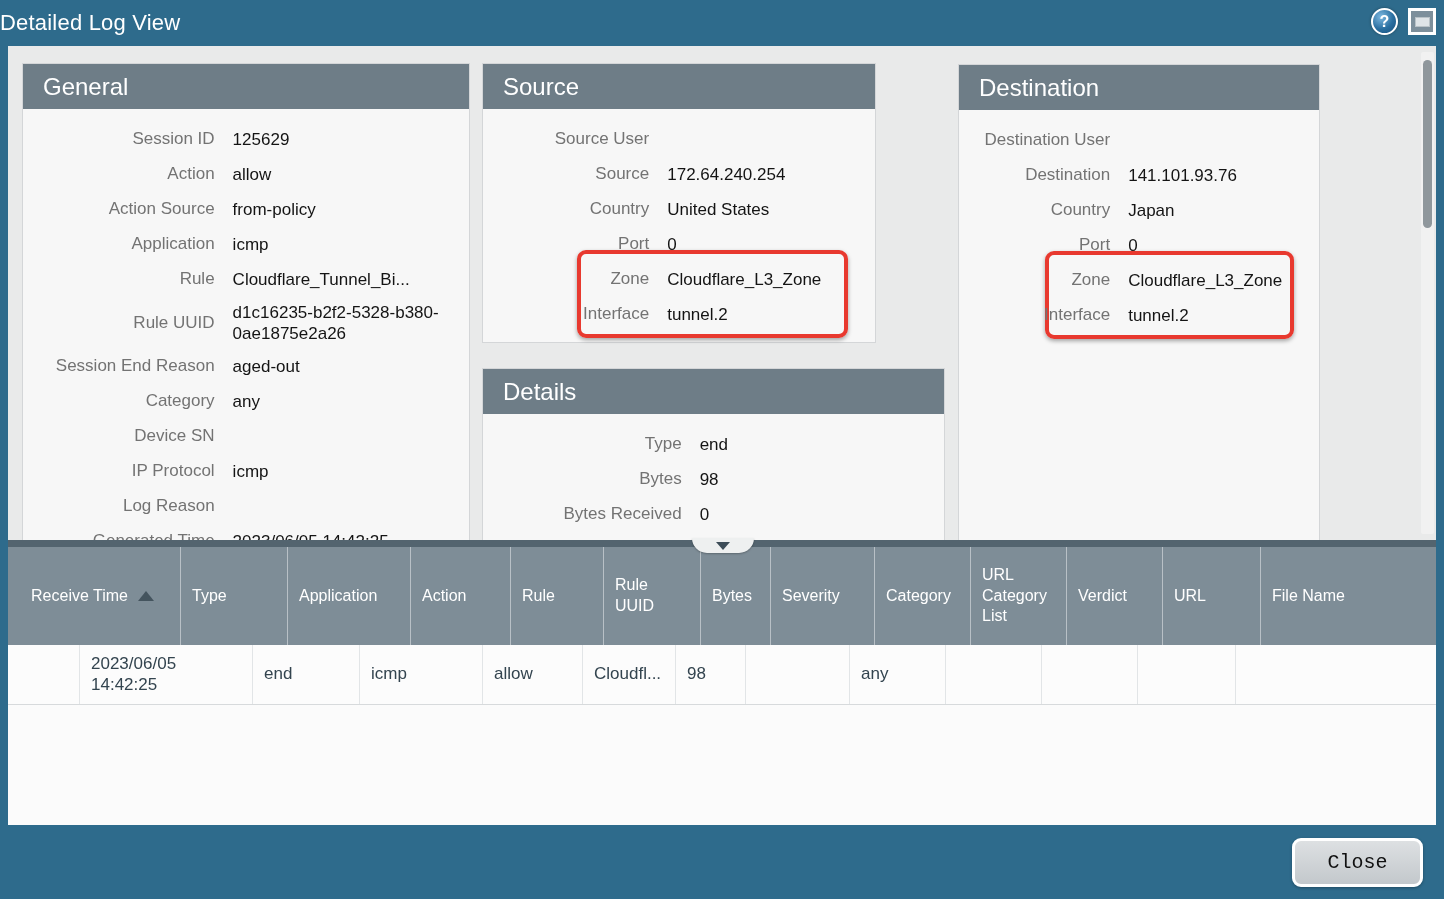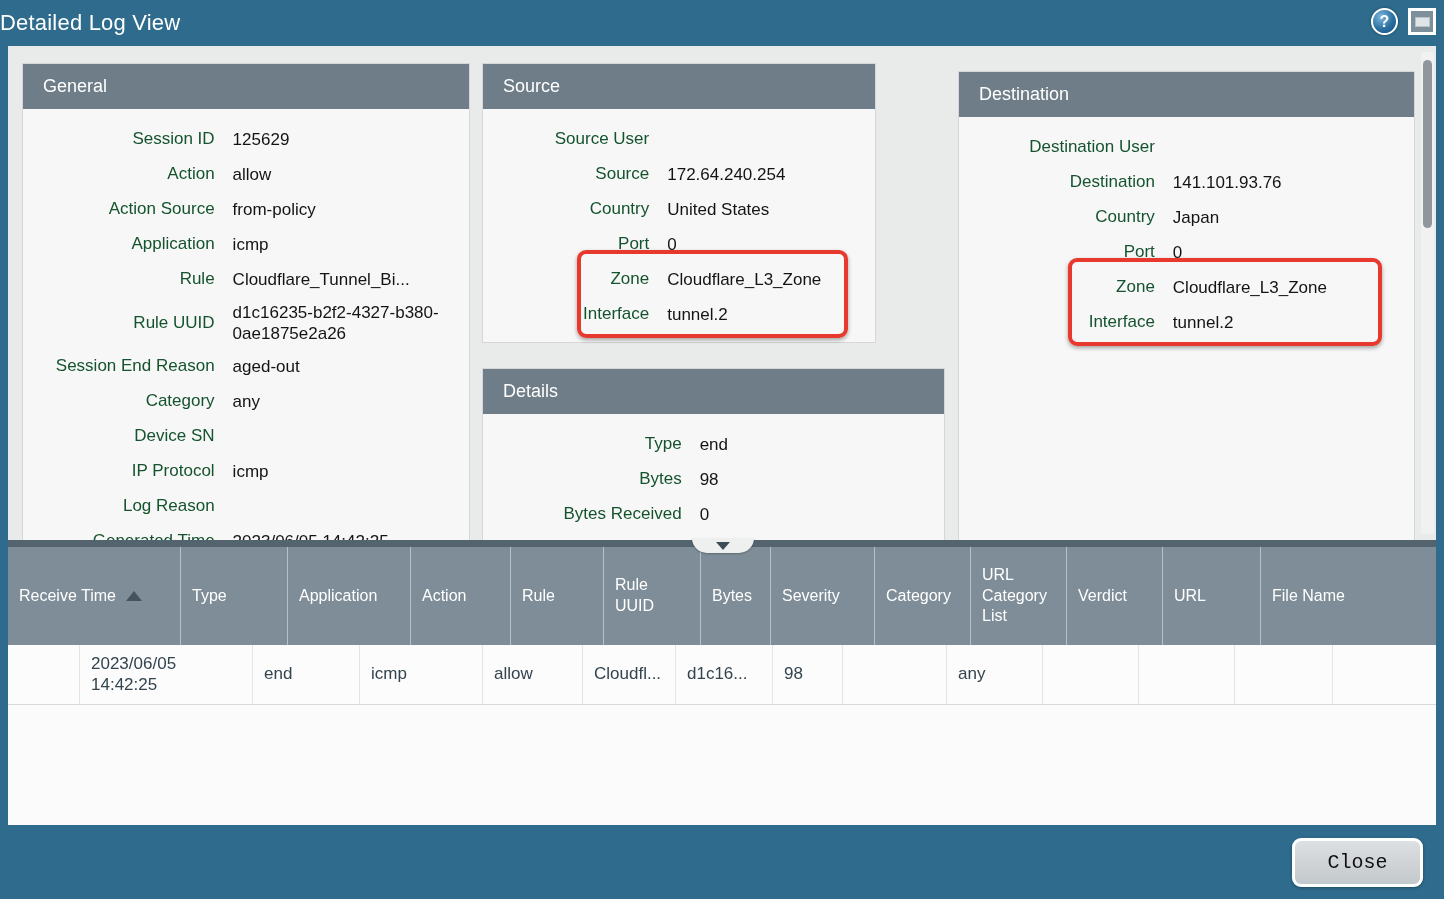--- a/index.html
+++ b/index.html
@@ -14,31 +14,31 @@
     background:radial-gradient(circle at 35% 30%, #7db8e0 0%, #2a6fa0 55%, #164f7d 100%);
     color:#ffffff; font-size:16px; font-weight:bold; display:flex; align-items:center; justify-content:center;
     box-shadow:0 0 3px rgba(0,0,0,0.35); cursor:pointer; }
   .window-icon { width:28px; height:27px; border:3px solid #ffffff; background:#7d8f9b; display:flex;
     align-items:center; justify-content:center; cursor:pointer; }
   .window-icon .inner-rect { width:15px; height:10px; background:#dfe4e7; border:1px solid #b9c2c7; }
 
   
   .upper { position:absolute; top:46px; left:8px; width:1428px; height:494px; background:#e9eaea; overflow:hidden; }
   .panel { position:absolute; background:#f7f7f7; border:1px solid #d4d6d8; }
-  .panel-header { height:45px; background:#6e7d87; color:#ffffff; font-size:18px; display:flex; align-items:center; padding-left:20px; }
+  .panel-header { height:45px; background:#6e7d87; color:#ffffff; font-size:24px; display:flex; align-items:center; padding-left:20px; }
   .panel-body { position:relative; padding-top:13px; }
   .prow { display:flex; min-height:35px; align-items:center; font-size:17px; position:relative; z-index:2; }
-  .prow .lbl { width:47%; text-align:right; color:#14532d; padding-right:18px; line-height:1.2; }
+  .prow .lbl { width:47%; text-align:right; color:#737373; padding-right:18px; line-height:1.2; }
   .prow .val { flex:1; color:#141414; line-height:1.25; padding-right:18px; word-wrap:break-word; }
   .prow.tall { min-height:52px; }
 
   #panel-general { left:14px; top:17px; width:448px; height:620px; }
   #panel-source { left:474px; top:17px; width:394px; height:280px; }
   #panel-details { left:474px; top:322px; width:463px; height:300px; }
-  #panel-destination { left:950px; top:25px; width:457px; height:620px; }
+  #panel-destination { left:950px; top:18px; width:362px; height:620px; }
 
   .hl-box { position:absolute; left:24%; right:7%; top:141px; height:88px; z-index:1;
     border:4px solid #e8392f; border-radius:9px; box-shadow:0 2px 4px rgba(0,0,0,0.35); background:transparent; }
 
   
   .vscroll { position:absolute; top:6px; right:2px; width:13px; height:482px; background:#f1f1f1; border-radius:2px; }
   .vthumb { position:absolute; top:8px; left:2px; width:9px; height:168px; background:#8f979c; border-radius:5px; }
 
   
   .divider { position:absolute; top:540px; left:8px; width:1428px; height:7px; background:#53646f; }
@@ -55,21 +55,21 @@
     border-right:1px solid rgba(255,255,255,0.45); line-height:1.3; cursor:pointer; }
   .th:last-child { border-right:none; }
   .sort-asc { width:0; height:0; border-left:8px solid transparent; border-right:8px solid transparent;
     border-bottom:10px solid #44545e; margin-left:10px; flex:none; }
   .trow { display:flex; min-height:60px; background:#fcfcfc; border-bottom:1px solid #d7dadc; cursor:pointer; }
   .td { font-size:17px; color:#33444f; display:flex; align-items:center; padding:6px 14px 6px 11px;
     border-right:1px solid #e2e5e7; line-height:1.2; overflow:hidden; }
   .td:last-child { border-right:none; }
 
   .c0 { width:72px; flex:none; }
-  .c1 { width:173px; flex:none; }
+  .c1 { width:173px; flex:none;justify-content:center; }
   .c2 { width:107px; flex:none; }
   .c3 { width:123px; flex:none; }
   .c4 { width:100px; flex:none; }
   .c5 { width:93px; flex:none; }
   .c6 { width:97px; flex:none; }
   .c7 { width:70px; flex:none; }
   .c8 { width:104px; flex:none; }
   .c9 { width:96px; flex:none; }
   .c10 { width:96px; flex:none; }
   .c11 { width:96px; flex:none; }
@@ -118,21 +118,21 @@
       <div class="prow">
           <span class="lbl">Application</span>
           <span class="val">icmp</span>
         </div>
       <div class="prow">
           <span class="lbl">Rule</span>
           <span class="val">Cloudflare_Tunnel_Bi...</span>
         </div>
       <div class="prow tall">
           <span class="lbl">Rule UUID</span>
-          <span class="val">d1c16235-b2f2-4327-b380-0ae1875e2a26</span>
+          <span class="val">d1c16235-b2f2-5328-b380-0ae1875e2a26</span>
         </div>
       <div class="prow">
           <span class="lbl">Session End Reason</span>
           <span class="val">aged-out</span>
         </div>
       <div class="prow">
           <span class="lbl">Category</span>
           <span class="val">any</span>
         </div>
       <div class="prow">
@@ -287,21 +287,20 @@
         <span>File Name</span>
       </div>
   </div>
   <div class="trow">
     <div class="td c0"></div>
     <div class="td c1">2023/06/05 14:42:25</div>
     <div class="td c2">end</div>
     <div class="td c3">icmp</div>
     <div class="td c4">allow</div>
     <div class="td c5">Cloudfl...</div>
-    <div class="td c6">d1c16...</div>
     <div class="td c7">98</div>
     <div class="td c8"></div>
     <div class="td c9">any</div>
     <div class="td c10"></div>
     <div class="td c11"></div>
     <div class="td c12"></div>
     <div class="td c13"></div>
   </div>
 </div>
 

